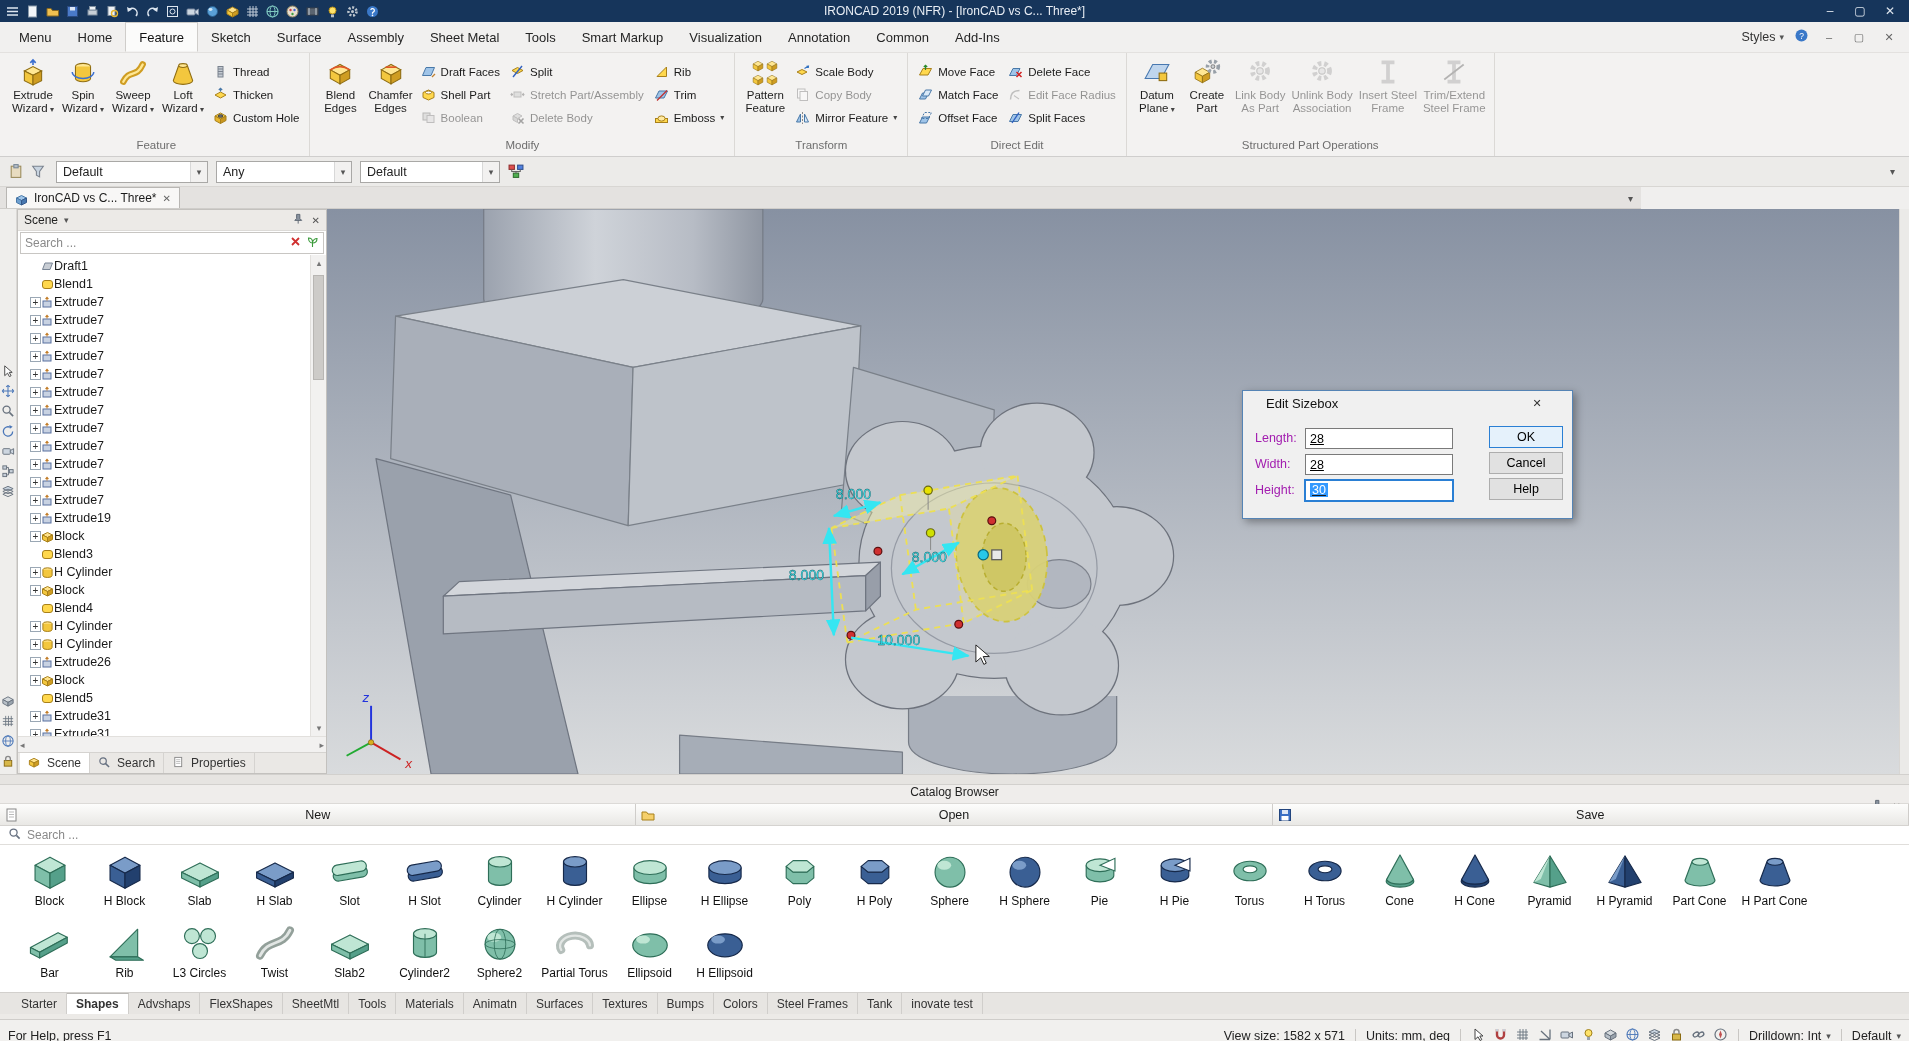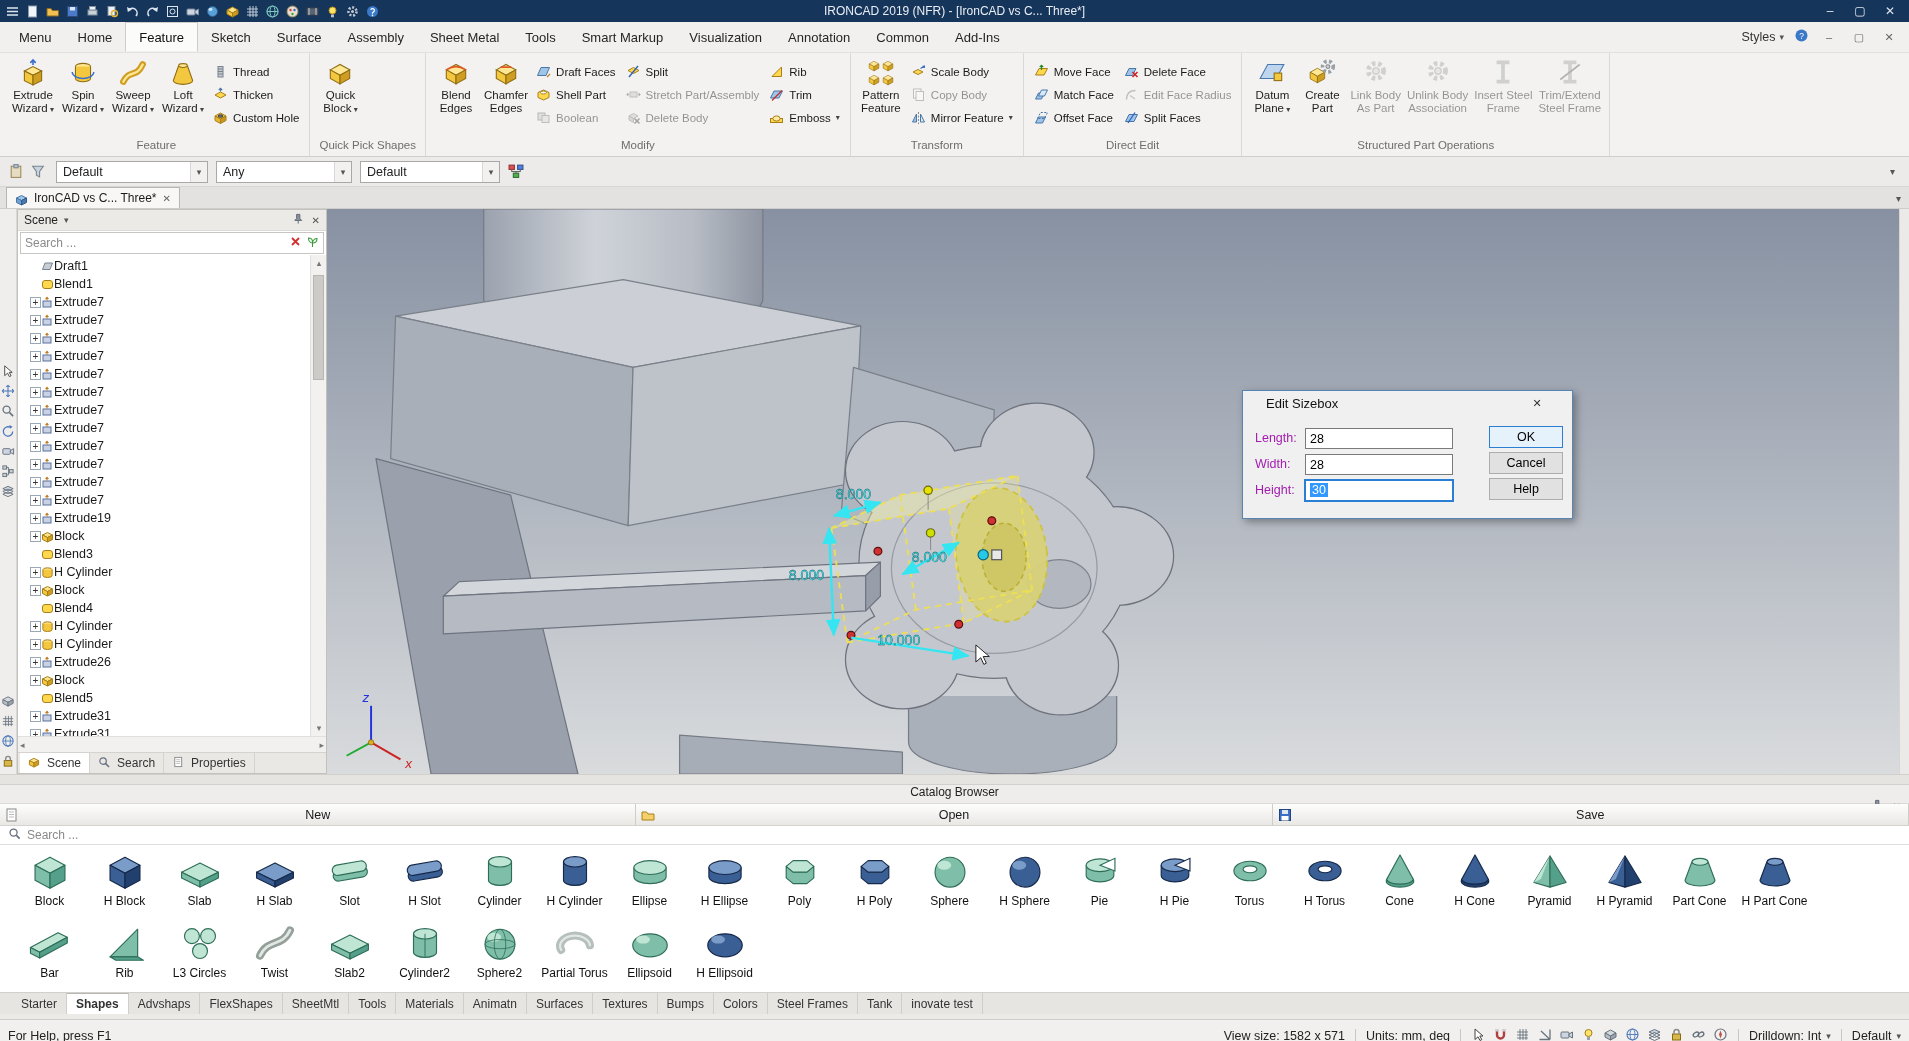--- a/index.html
+++ b/index.html
@@ -44,21 +44,21 @@
   
   #toolbar{position:absolute;left:0;top:157px;width:1909px;height:30px;background:#ecebe9;border-bottom:1px solid #d8d6d3;display:flex;align-items:center;gap:8px;padding:0 8px;}
   .tbico{width:18px;height:18px;display:inline-flex;}
   .tbico svg{width:16px;height:16px;}
   .tsel{height:22px;background:#fff;border:1px solid #a9a8a6;display:flex;align-items:center;font-size:12.5px;padding-left:6px;color:#222;}
   .tsel .tarr{margin-left:auto;width:17px;height:100%;display:flex;align-items:center;justify-content:center;color:#555;font-size:9px;background:#f2f1f0;border-left:1px solid #d8d8d8;}
   .w0{width:152px;}.w1{width:136px;}.w2{width:140px;}
   #tb-right{margin-left:auto;color:#555;font-size:10px;padding-right:6px;}
 
   
-  #doctabs{position:absolute;left:0;top:187px;width:1909px;height:22px;background:#e4e2e0;border-bottom:1px solid #cfcdca;display:flex;align-items:flex-end;gap:47px;}
+  #doctabs{position:absolute;left:0;top:187px;width:1641px;height:22px;background:#e4e2e0;border-bottom:1px solid #cfcdca;display:flex;align-items:flex-end;gap:47px;}
   .dtab{height:21px;display:inline-flex;align-items:center;background:#f8f7f6;border:1px solid #b8b6b3;border-bottom:none;padding:0 8px;gap:6px;font-size:12px;margin-left:6px;}
   .dtab .mico{width:13px;height:13px;}
   .dtabx{color:#666;font-size:10px;}
   #dt-right{margin-left:auto;color:#555;font-size:10px;padding:0 8px 4px 0;}
 
   
   #leftstrip{position:absolute;left:0;top:209px;width:17px;height:565px;background:#efeeec;border-right:1px solid #dbd9d6;}
   .lsico{width:15px;height:15px;margin:5px 1px;display:flex;}
   .lsico svg{width:14px;height:14px;}
   #ls-top{position:absolute;top:150px;left:0;}
@@ -126,21 +126,21 @@
   #sicons svg{width:15px;height:15px;}
   .ssep{width:1px;height:14px;background:#c9c7c4;}
   .sdd{display:flex;align-items:center;gap:5px;}
 
   
   #dialog{position:absolute;left:1242px;top:390px;width:331px;height:129px;background:#f0f0f0;border:1px solid #5584b5;box-shadow:3px 3px 8px rgba(0,0,0,.35);z-index:40;}
   .dtitle{height:24px;display:flex;align-items:center;padding:0 23px;font-size:13px;color:#111;}
   .dclose{margin-left:auto;color:#333;font-size:11px;width:24px;text-align:center;}
   .drow{position:absolute;left:0;height:22px;display:flex;align-items:center;}
   .dlabel{position:absolute;left:12px;font-size:12.5px;color:#a21caf;}
-  .dinput{position:absolute;left:62px;width:148px;height:21px;border:1px solid #7a7a7a;background:#fff;font-size:12.5px;font-family:"Liberation Sans",sans-serif;padding:0 4px;display:flex;align-items:center;}
+  .dinput{position:absolute;left:62px;width:148px;height:21px;border:1px solid #7a7a7a;background:#fff;font-size:12.5px;font-family:"Liberation Sans",sans-serif;padding:0 4px;display:flex;align-items:center;text-decoration:underline;}
   input.dinput{display:inline-block;padding-top:1px;}
   .dfocus{border:1px solid #2a7fd4;outline:1px solid #2a7fd4;}
   .dsel{background:#3399ff;color:#fff;padding:0 2px;}
   .dbtn{position:absolute;left:246px;width:74px;height:22px;background:#e1e1e1;border:1px solid #adadad;font-size:12.5px;font-family:"Liberation Sans",sans-serif;}
   .dbtn.default{background:#e5f1fb;border:1px solid #2a7fd4;}
 </style>
 </head>
 <body>
 
 <div id="app">
@@ -363,33 +363,20 @@
                     <polygon points="2,6 7.5,9 7.5,13.5 2,10.5" fill="#e8b62e" stroke="#a8801a"></polygon>
                     <polygon points="13,6 7.5,9 7.5,13.5 13,10.5" fill="#c9961f" stroke="#a8801a"></polygon>
                     <ellipse cx="7.5" cy="6" rx="2.4" ry="1.3" fill="#6a6f78" stroke="#444"></ellipse>
                   </svg>
                 </span>
                 <span>Custom Hole</span>
               </div>
             </div>
           </div>
           <div class="rglabel">Feature</div>
-        </div>
-        <div class="rgroup">
-          <div class="rgrow">
-            <div class="rlarge">
-              <span class="ric"><svg viewBox="0 0 26 26" xmlns="http://www.w3.org/2000/svg">
-                  <polygon points="4,11 13,6 22,11 13,16" fill="#ffe793" stroke="#8f6d12"></polygon>
-                  <polygon points="4,11 13,16 13,24 4,19" fill="#f3c73e" stroke="#8f6d12"></polygon>
-                  <polygon points="22,11 13,16 13,24 22,19" fill="#cf9d22" stroke="#8f6d12"></polygon>
-                </svg></span>
-              <div class="rlabel">Quick<br>Block<span class="ddarr"> ▾</span></div>
-            </div>
-          </div>
-          <div class="rglabel">Quick Pick Shapes</div>
         </div>
         <div class="rgroup">
           <div class="rgrow">
             <div class="rlarge">
               <span class="ric"><svg viewBox="0 0 26 26" xmlns="http://www.w3.org/2000/svg">
                   <polygon points="4,11 13,6 22,11 13,16" fill="#ffe793" stroke="#8f6d12"></polygon>
                   <polygon points="4,11 13,16 13,24 4,19" fill="#f3c73e" stroke="#8f6d12"></polygon>
                   <polygon points="22,11 13,16 13,24 22,19" fill="#cf9d22" stroke="#8f6d12"></polygon>
                   <path d="M4,11 Q13,5 22,11" fill="none" stroke="#e05828" stroke-width="1.6"></path>
                 </svg></span>

